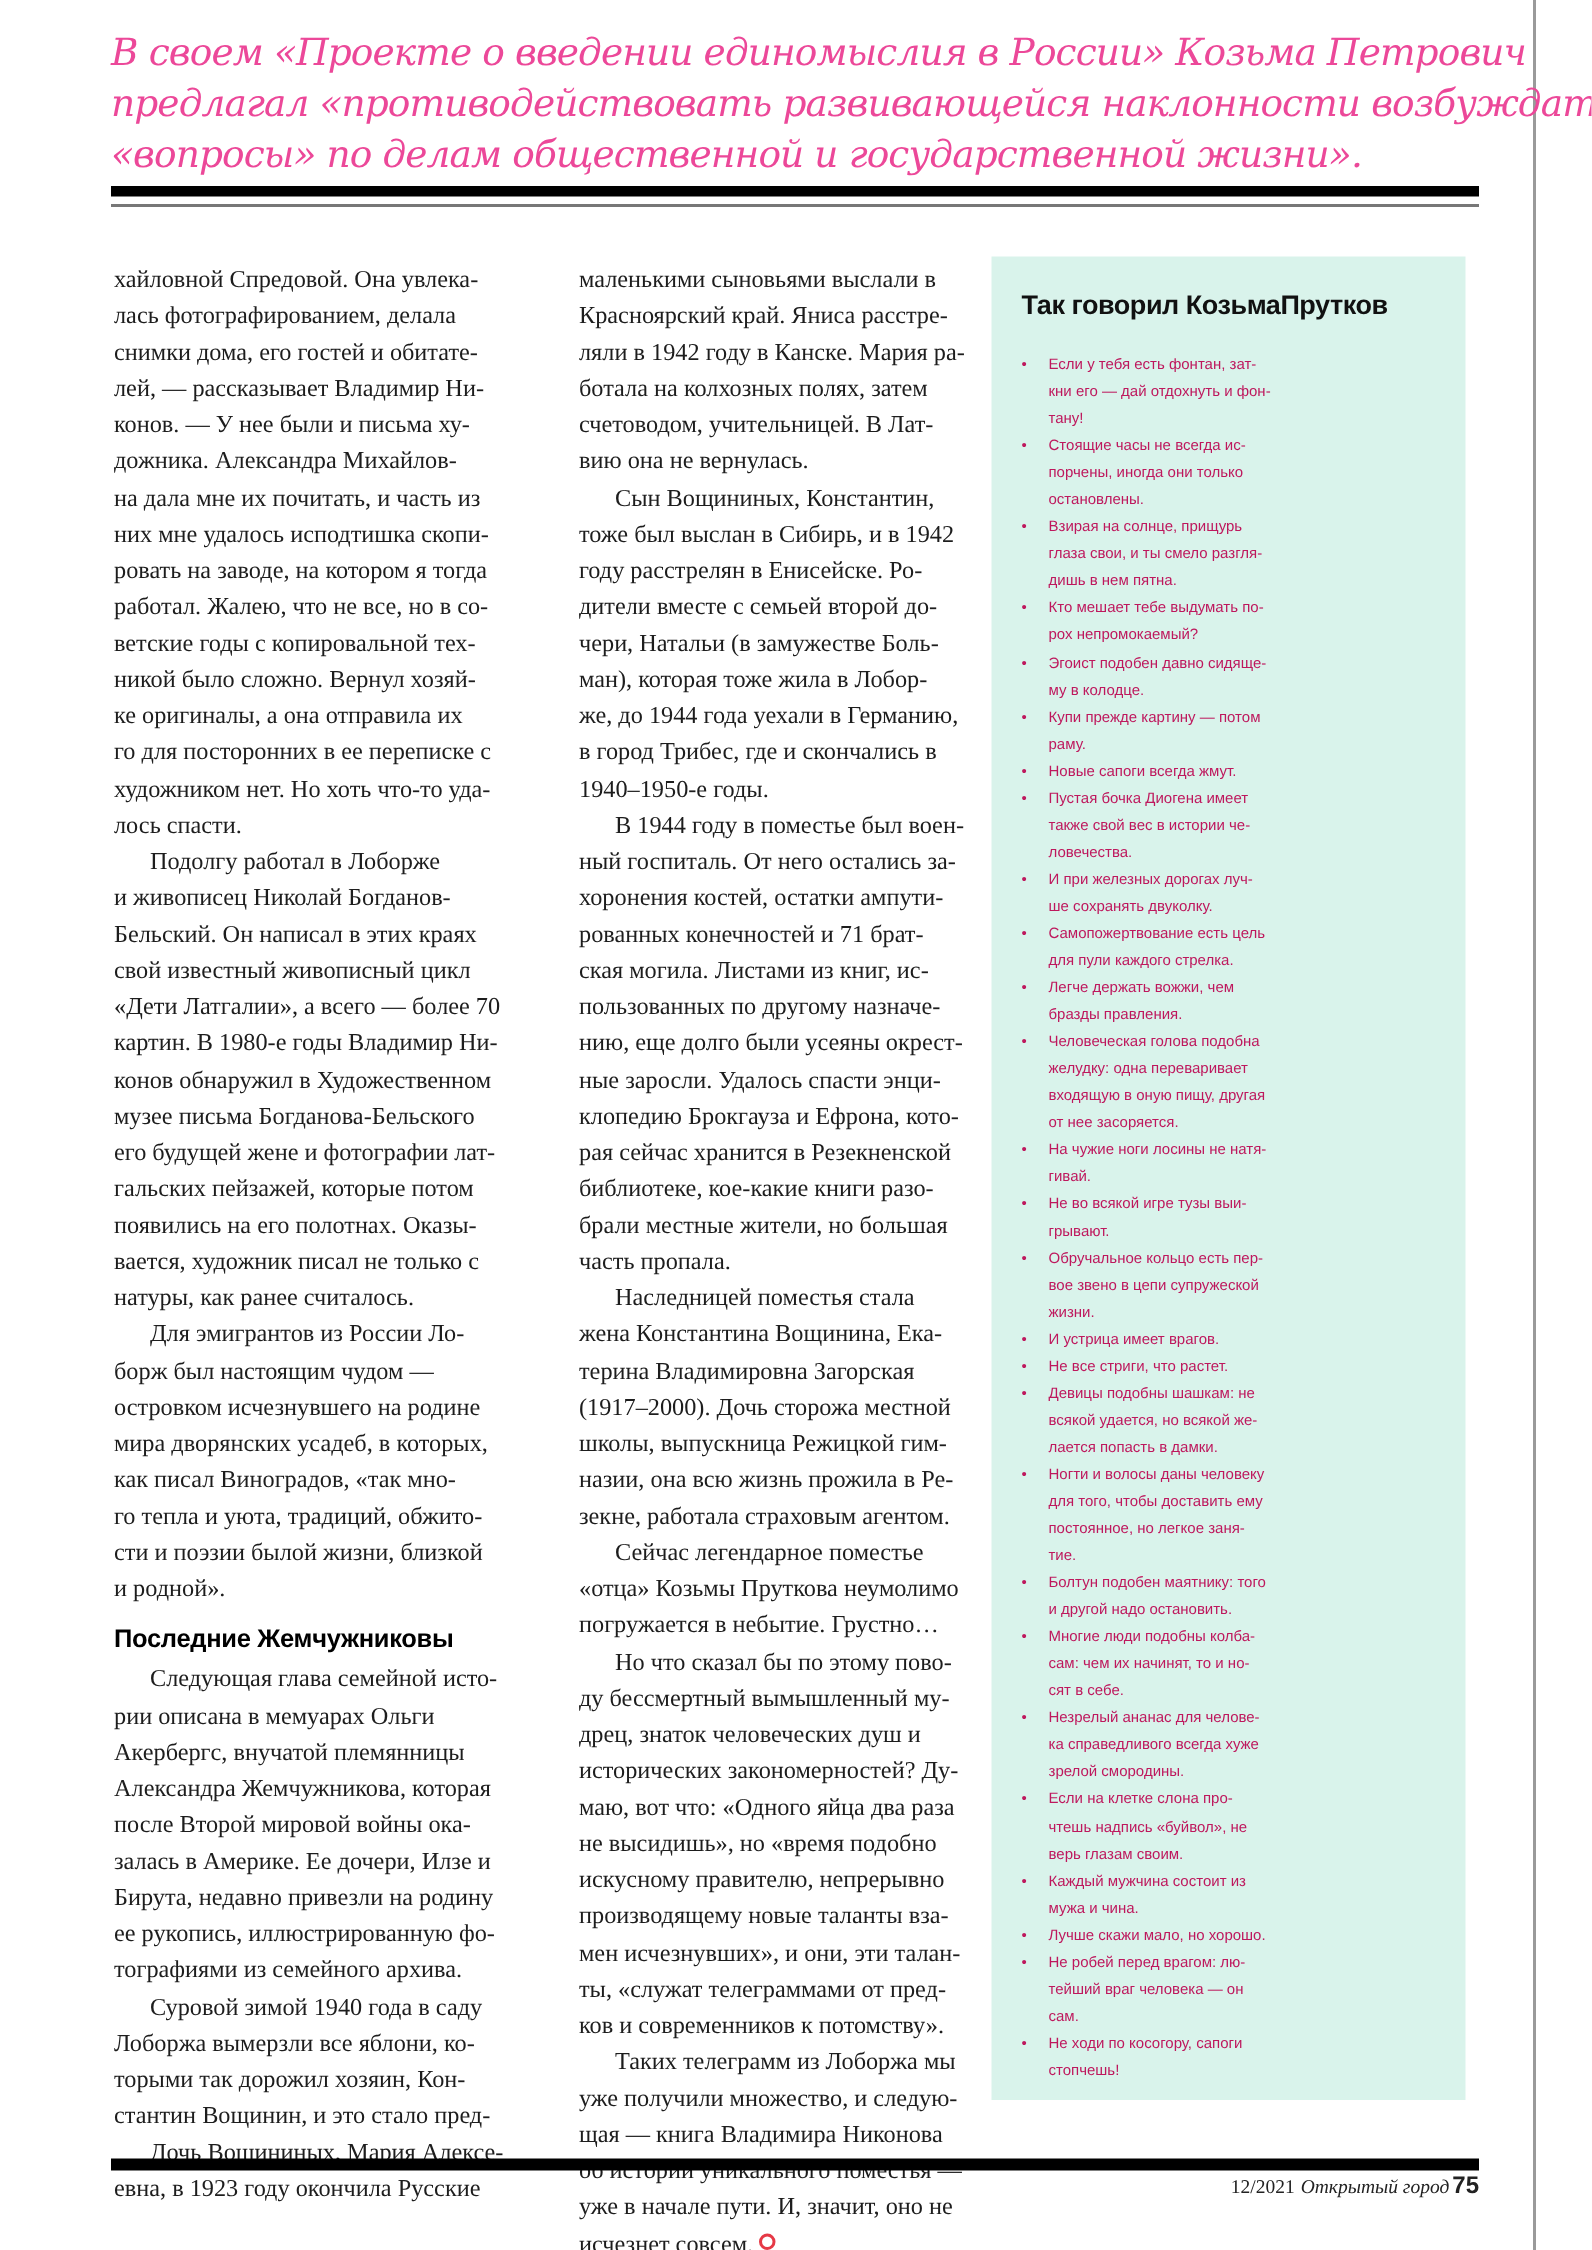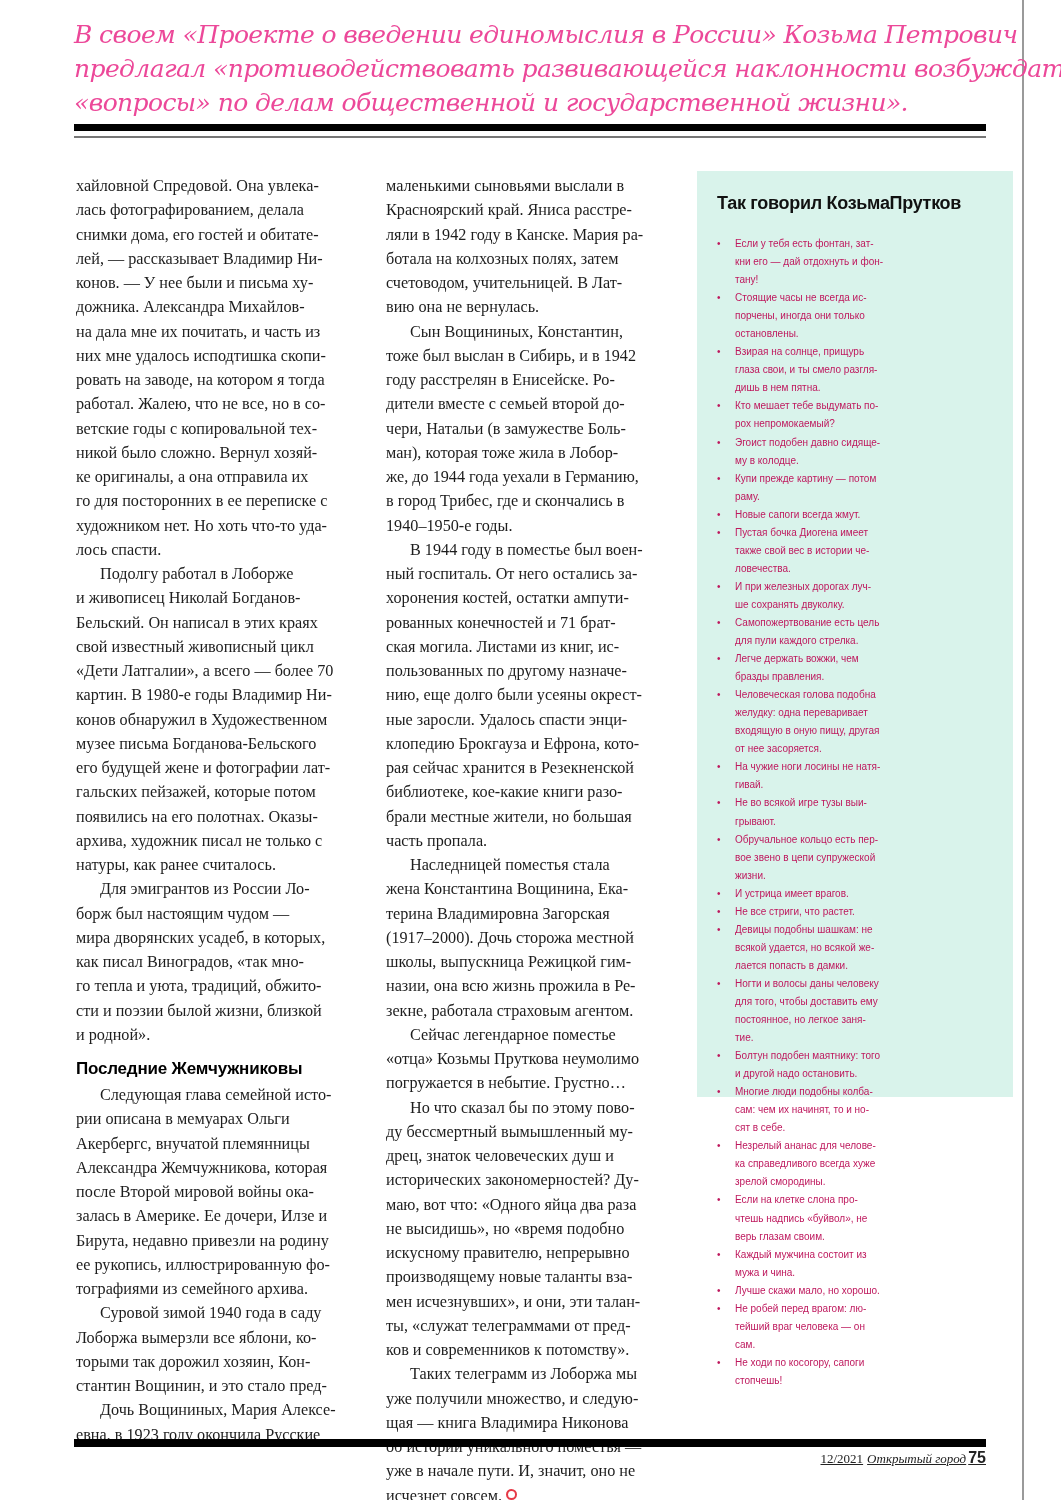--- a/index.html
+++ b/index.html
@@ -23,39 +23,39 @@
   .col2 { left: 386px; }
   .col .line { display: block; white-space: nowrap; }
   .col .indent { padding-left: 24px; }
   .section-heading {
     display: block; font-family: "Liberation Sans", sans-serif; font-weight: bold;
     font-size: 17px; line-height: 24px; margin-top: 10px; margin-bottom: 2px; color: #000; letter-spacing: -0.2px;
   }
   .end-mark { display: inline-block; width: 7px; height: 7px; border: 2.5px solid #e63946; border-radius: 50%; margin-left: 4px; vertical-align: 1px; }
 
   .sidebar {
-    position: absolute; left: 697px; top: 171px; width: 316px; height: 926px;
+    position: absolute; left: 661px; top: 171px; width: 316px; height: 1229px;
     background: #d9f3eb;
   }
   .sidebar-title {
     position: absolute; left: 20px; top: 22px; width: 280px;
     font-family: "Liberation Sans", sans-serif; font-weight: bold; font-size: 18px; line-height: 20px; color: #111; letter-spacing: -0.3px;
   }
   .sidebar-list {
     position: absolute; left: 8px; top: 64px; width: 300px; margin: 0; padding: 0; list-style: none;
     font-family: "Liberation Sans", sans-serif; font-size: 10px; line-height: 18.05px; color: #be185d;
   }
   .sidebar-list li { position: relative; padding-left: 30px; }
   .sidebar-list li::before { content: "•"; position: absolute; left: 12px; top: 0; }
   .sidebar-list .line { display: block; white-space: nowrap; }
 
   .rule-thick-bottom { position: absolute; left: 74px; top: 1439px; width: 912px; height: 8px; background: #000; }
   .footer {
     position: absolute; right: 75px; top: 1449px;
-    font-family: "Liberation Serif", serif; font-size: 13px; color: #222; white-space: nowrap; text-decoration: underline;
+    font-family: "Liberation Serif", serif; font-size: 13px; color: #222; white-space: nowrap;
   }
   .footer .issue { margin-right: 4px; }
   .footer .mag { font-style: italic; }
   .footer .pg { font-family: "Liberation Sans", sans-serif; font-weight: bold; font-size: 16px; margin-left: 2px; }
 </style>
 </head>
 <body>
 
 <div class="page-edge"></div>
 
@@ -91,26 +91,27 @@
       <span class="line">и живописец Николай Богданов-</span>
       <span class="line">Бельский. Он написал в этих краях</span>
       <span class="line">свой известный живописный цикл</span>
       <span class="line">«Дети Латгалии», а всего — более 70</span>
       <span class="line">картин. В 1980-е годы Владимир Ни-</span>
       <span class="line">конов обнаружил в Художественном</span>
       <span class="line">музее письма Богданова-Бельского</span>
       <span class="line">его будущей жене и фотографии лат-</span>
       <span class="line">гальских пейзажей, которые потом</span>
       <span class="line">появились на его полотнах. Оказы-</span>
-      <span class="line">архива, художник писал не только с</span>
+      <span class="line">вается, художник писал не только с</span>
       <span class="line">натуры, как ранее считалось.</span>
     </div>
     <div>
       <span class="line indent">Для эмигрантов из России Ло-</span>
       <span class="line">борж был настоящим чудом —</span>
+      <span class="line">островком исчезнувшего на родине</span>
       <span class="line">мира дворянских усадеб, в которых,</span>
       <span class="line">как писал Виноградов, «так мно-</span>
       <span class="line">го тепла и уюта, традиций, обжито-</span>
       <span class="line">сти и поэзии былой жизни, близкой</span>
       <span class="line">и родной».</span>
     </div>
     <span class="section-heading">Последние Жемчужниковы</span>
     <div>
       <span class="line indent">Следующая глава семейной исто-</span>
       <span class="line">рии описана в мемуарах Ольги</span>

